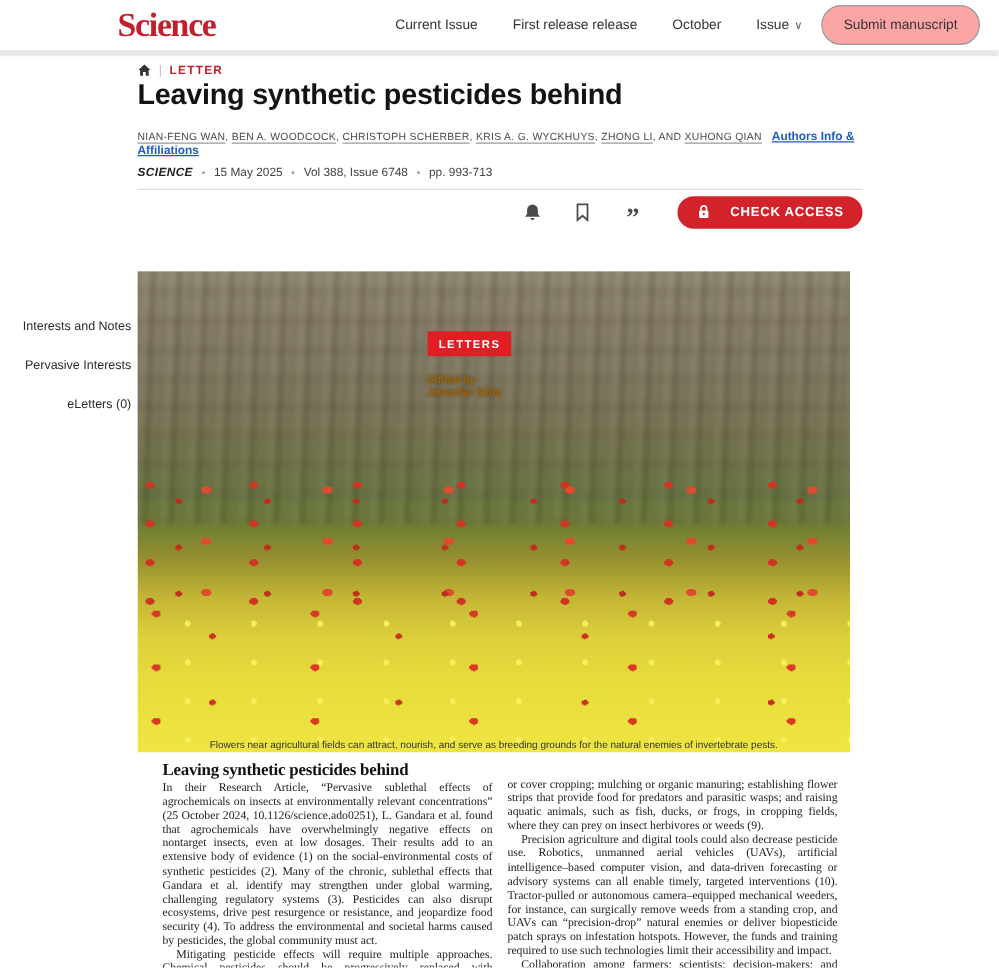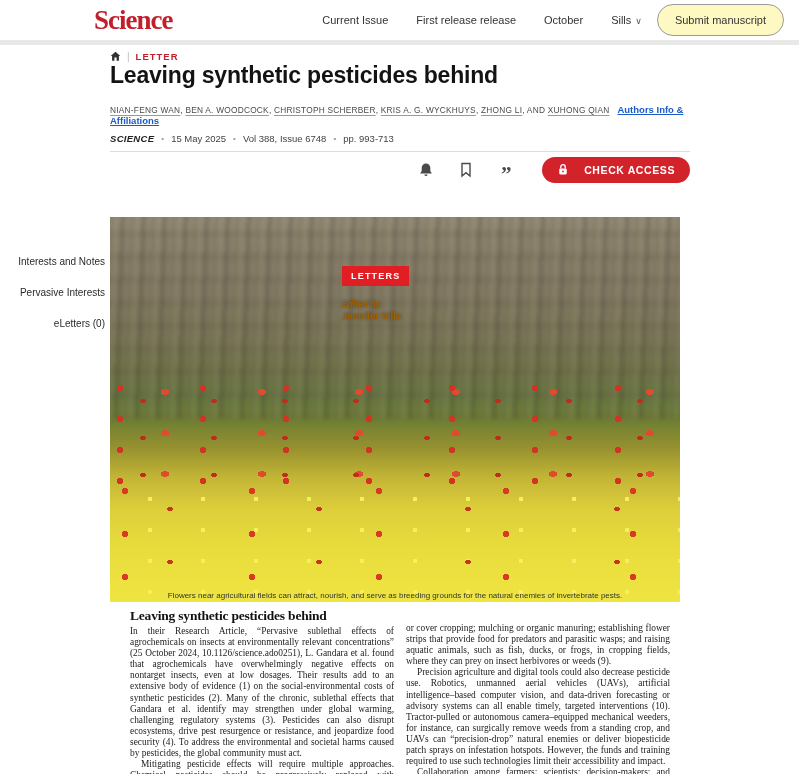--- a/index.html
+++ b/index.html
@@ -13,21 +13,21 @@
   
   .header { position:absolute; top:0; left:0; width:799px; height:40px;
             background:#fff; display:flex; align-items:center; }
   .logo { font-family:"Liberation Serif", serif; font-weight:700;
           font-size:27px; letter-spacing:-1px; color:var(--science_red);
           margin-left:94px; line-height:1; cursor:pointer; }
   .nav { margin-left:auto; display:flex; align-items:center; gap:24px; margin-right:15px; }
   .nav-item { background:none; border:none; font-family:"Liberation Sans",sans-serif;
               font-size:11px; color:#333; cursor:pointer; white-space:nowrap; }
   .nav-item .chev { font-size:9px; color:#555; margin-left:4px; }
-  .submit-btn { border:1px solid #9a9a9a; border-radius:17px; background:#fef9c3;
+  .submit-btn { border:1px solid #9a9a9a; border-radius:17px; background:#fca5a5;
                 padding:9px 17px; font-size:11px; color:#333; cursor:pointer; white-space:nowrap; }
   .gray-strip { position:absolute; top:40px; left:0; width:799px; height:5px; background:#e8e8e8; }
 
   
   .breadcrumb { position:absolute; left:110px; top:51px; display:flex; align-items:center; gap:6px; }
   .breadcrumb .divider { color:#bbb; font-size:10px; }
   .breadcrumb .section { color:var(--science_red); font-size:9.5px; font-weight:700; letter-spacing:1px; }
   .title { position:absolute; left:110px; top:62px; width:580px;
            font-size:23px; font-weight:700; color:#131313; letter-spacing:-0.2px; }
   .authors { position:absolute; left:110px; top:104px; width:586px;
@@ -112,21 +112,21 @@
 </style>
 </head>
 <body>
 
 <div class="header">
   <div class="logo">Science</div>
   <div class="nav">
       <button class="nav-item"><span>Current Issue</span><span class="chev"></span></button>
       <button class="nav-item"><span>First release release</span><span class="chev"></span></button>
       <button class="nav-item"><span>October</span><span class="chev"></span></button>
-      <button class="nav-item"><span>Sills</span><span class="chev">∨</span></button>
+      <button class="nav-item"><span>Issue</span><span class="chev">∨</span></button>
     </div>
   <button class="submit-btn" style="margin-right:15px;">Submit manuscript</button>
 </div>
 <div class="gray-strip"></div>
 
 <div class="breadcrumb">
   <span>
     <svg width="11" height="11" viewBox="0 0 16 16">
         <path d="M8 1 L15 7.2 H13 V14 H9.6 V9.6 H6.4 V14 H3 V7.2 H1 Z" fill="#333"></path>
       </svg>

